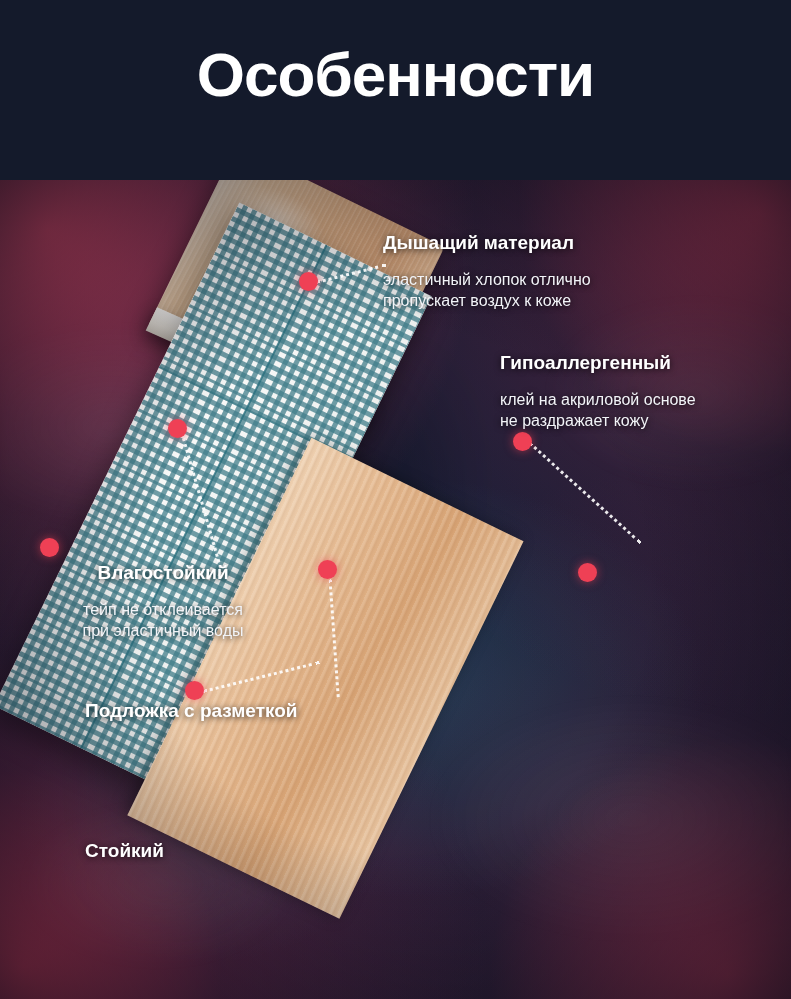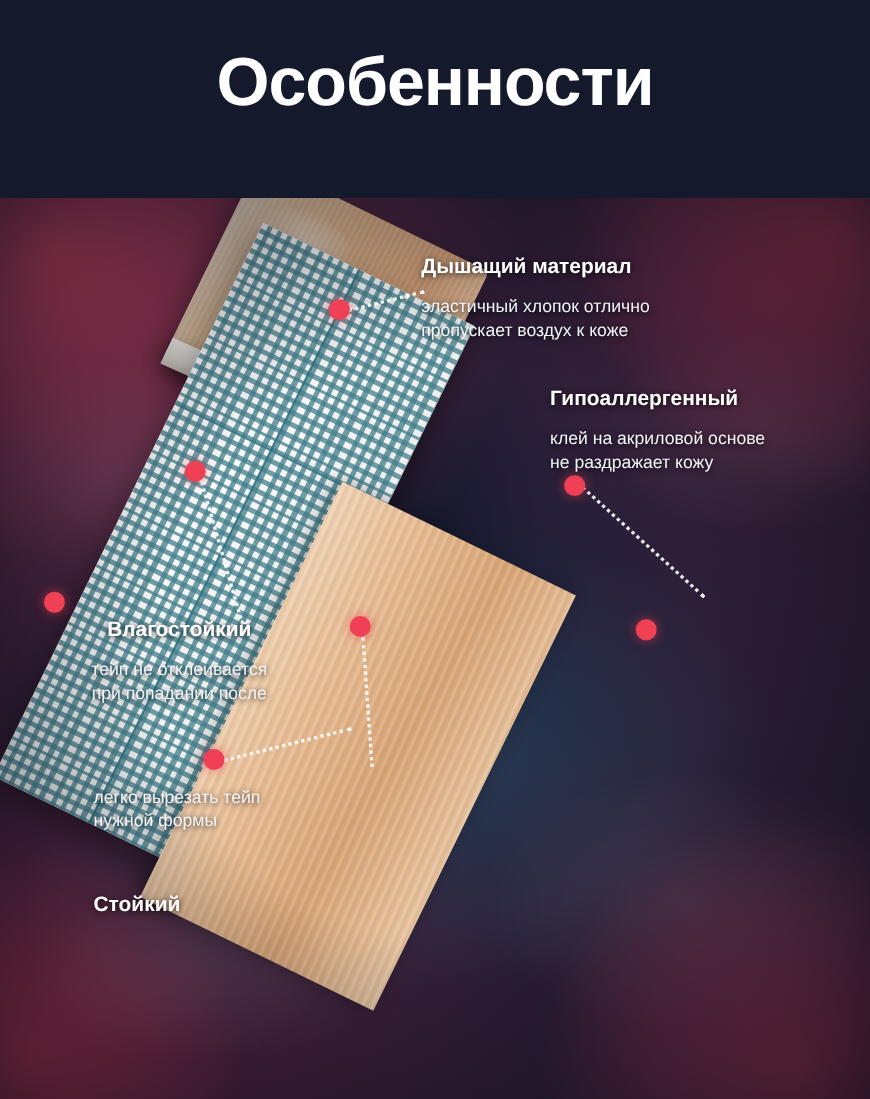--- a/index.html
+++ b/index.html
@@ -243,21 +243,21 @@
   #dot-water { left: 40px; top: 538px; }
   #dot-water2 { left: 168px; top: 419px; }
   #leader-water { left: 182px; top: 432px; width: 140px; transform: rotate(74deg); }
 
   #co-marking { left: 85px; top: 700px; width: 300px; }
   #dot-marking { left: 185px; top: 681px; }
   #leader-marking { left: 203px; top: 690px; width: 120px; transform: rotate(-14deg); }
   #dot-center { left: 318px; top: 560px; }
   #leader-center { left: 330px; top: 578px; width: 118px; transform: rotate(86deg); }
 
-  #co-durable { left: 85px; top: 812px; width: 320px; }
+  #co-durable { left: 85px; top: 840px; width: 320px; }
 </style>
 </head>
 <body>
 
 <div id="page">
 
   <div class="header">
     <div class="header-title">Особенности</div>
   </div>
 
@@ -305,25 +305,24 @@
 
   <div class="callout right" id="co-breathable">
     <p class="c-title">Дышащий материал</p>
     <p class="c-body">эластичный хлопок отлично
 пропускает воздух к коже</p>
   </div>
 
   <div class="callout left" id="co-water">
     <p class="c-title">Влагостойкий</p>
     <p class="c-body">тейп не отклеивается
-при попадании после</p>
+при эластичный воды</p>
   </div>
 
   <div class="callout left" id="co-marking">
-    <p class="c-body">легко вырезать тейп
-нужной формы</p>
+    <p class="c-title">Подложка с разметкой</p>
   </div>
 
   <div class="callout left" id="co-durable">
     <p class="c-title">Стойкий</p>
   </div>
 
 </div>
 
 </body></html>

